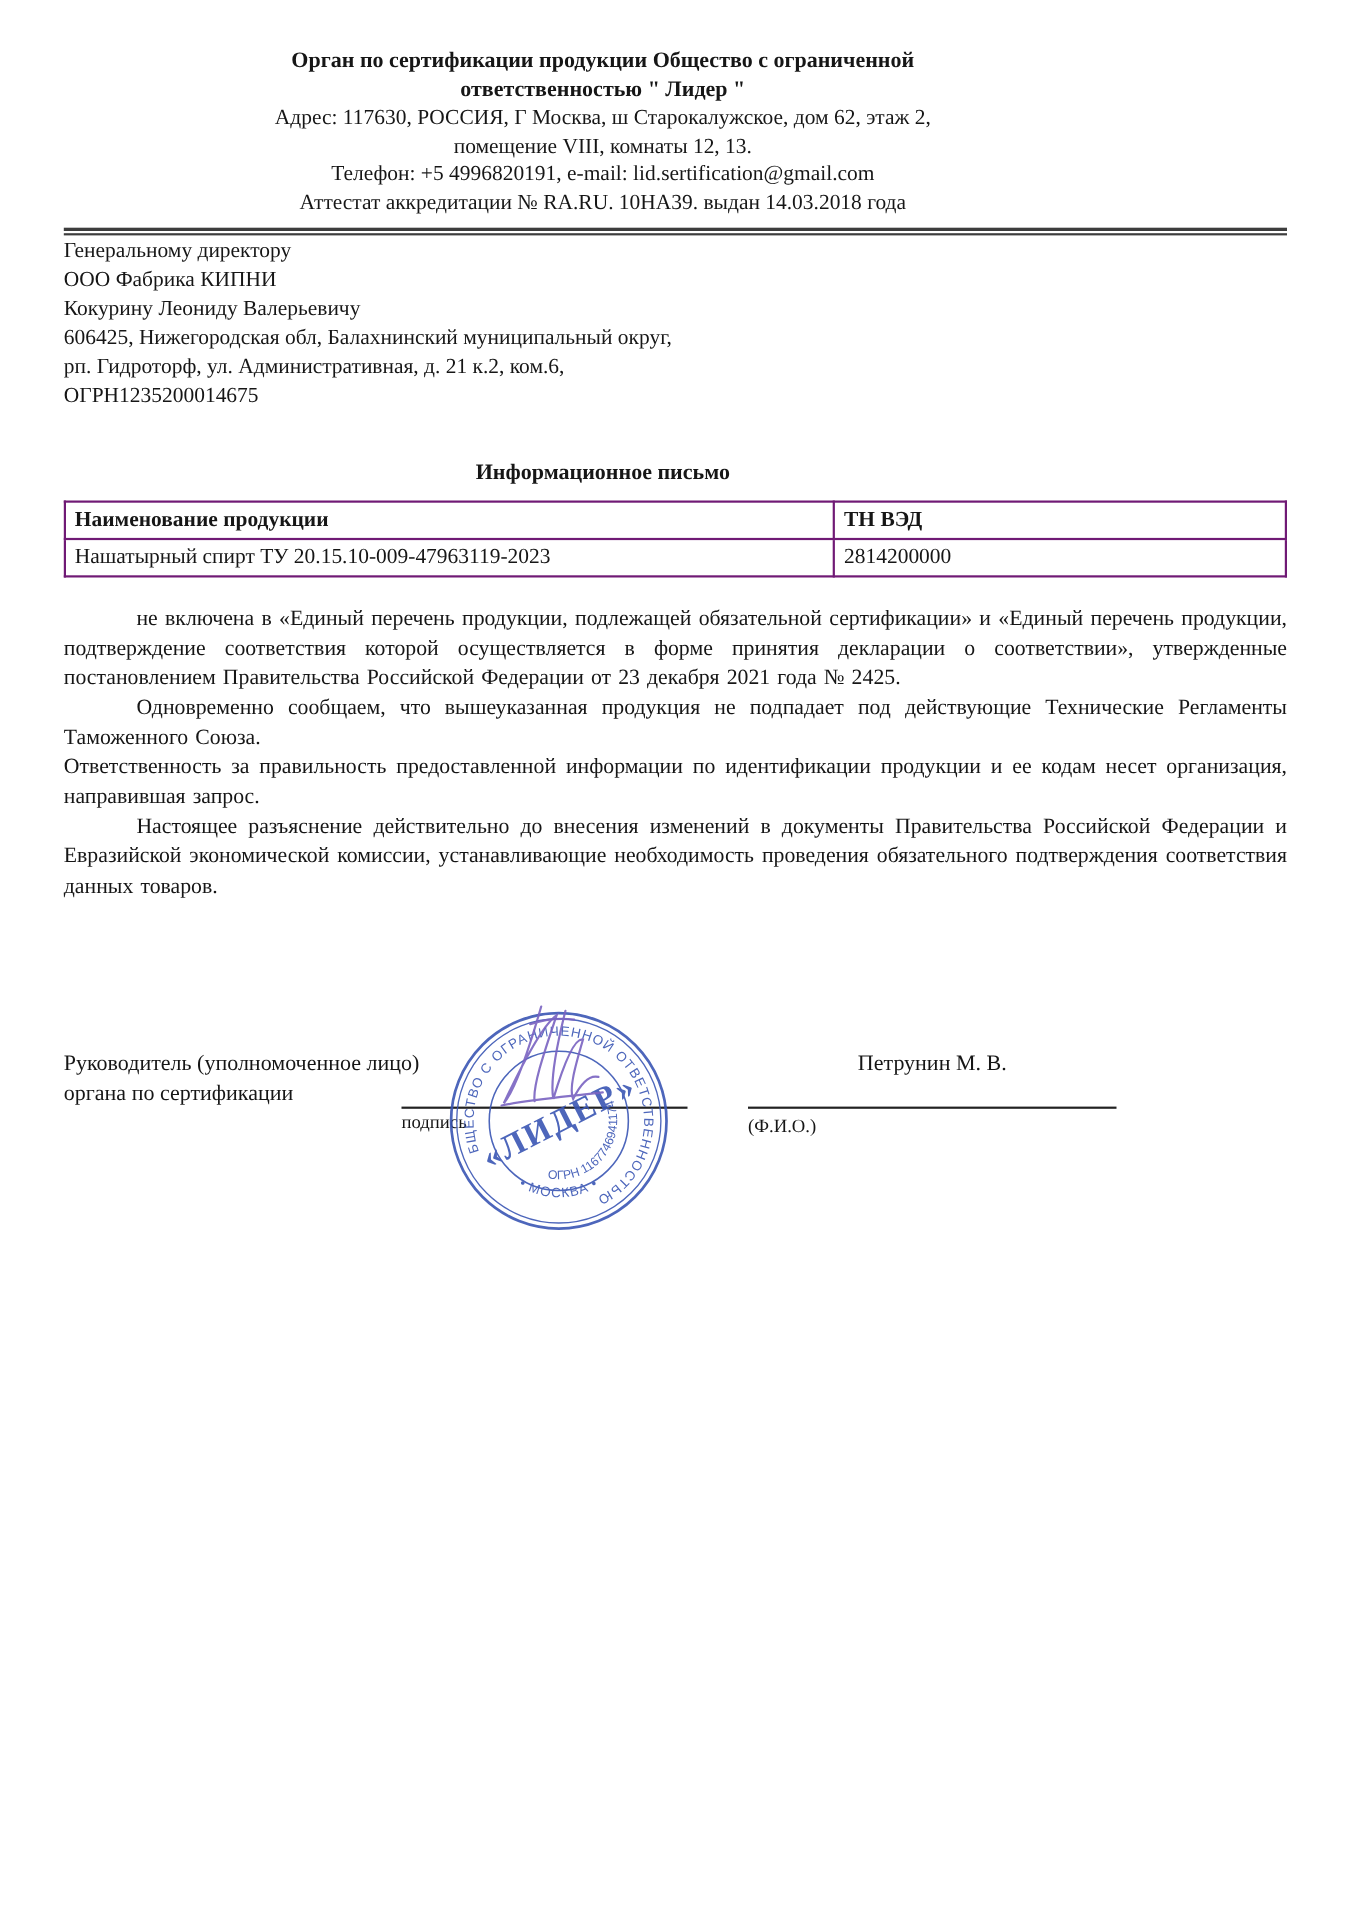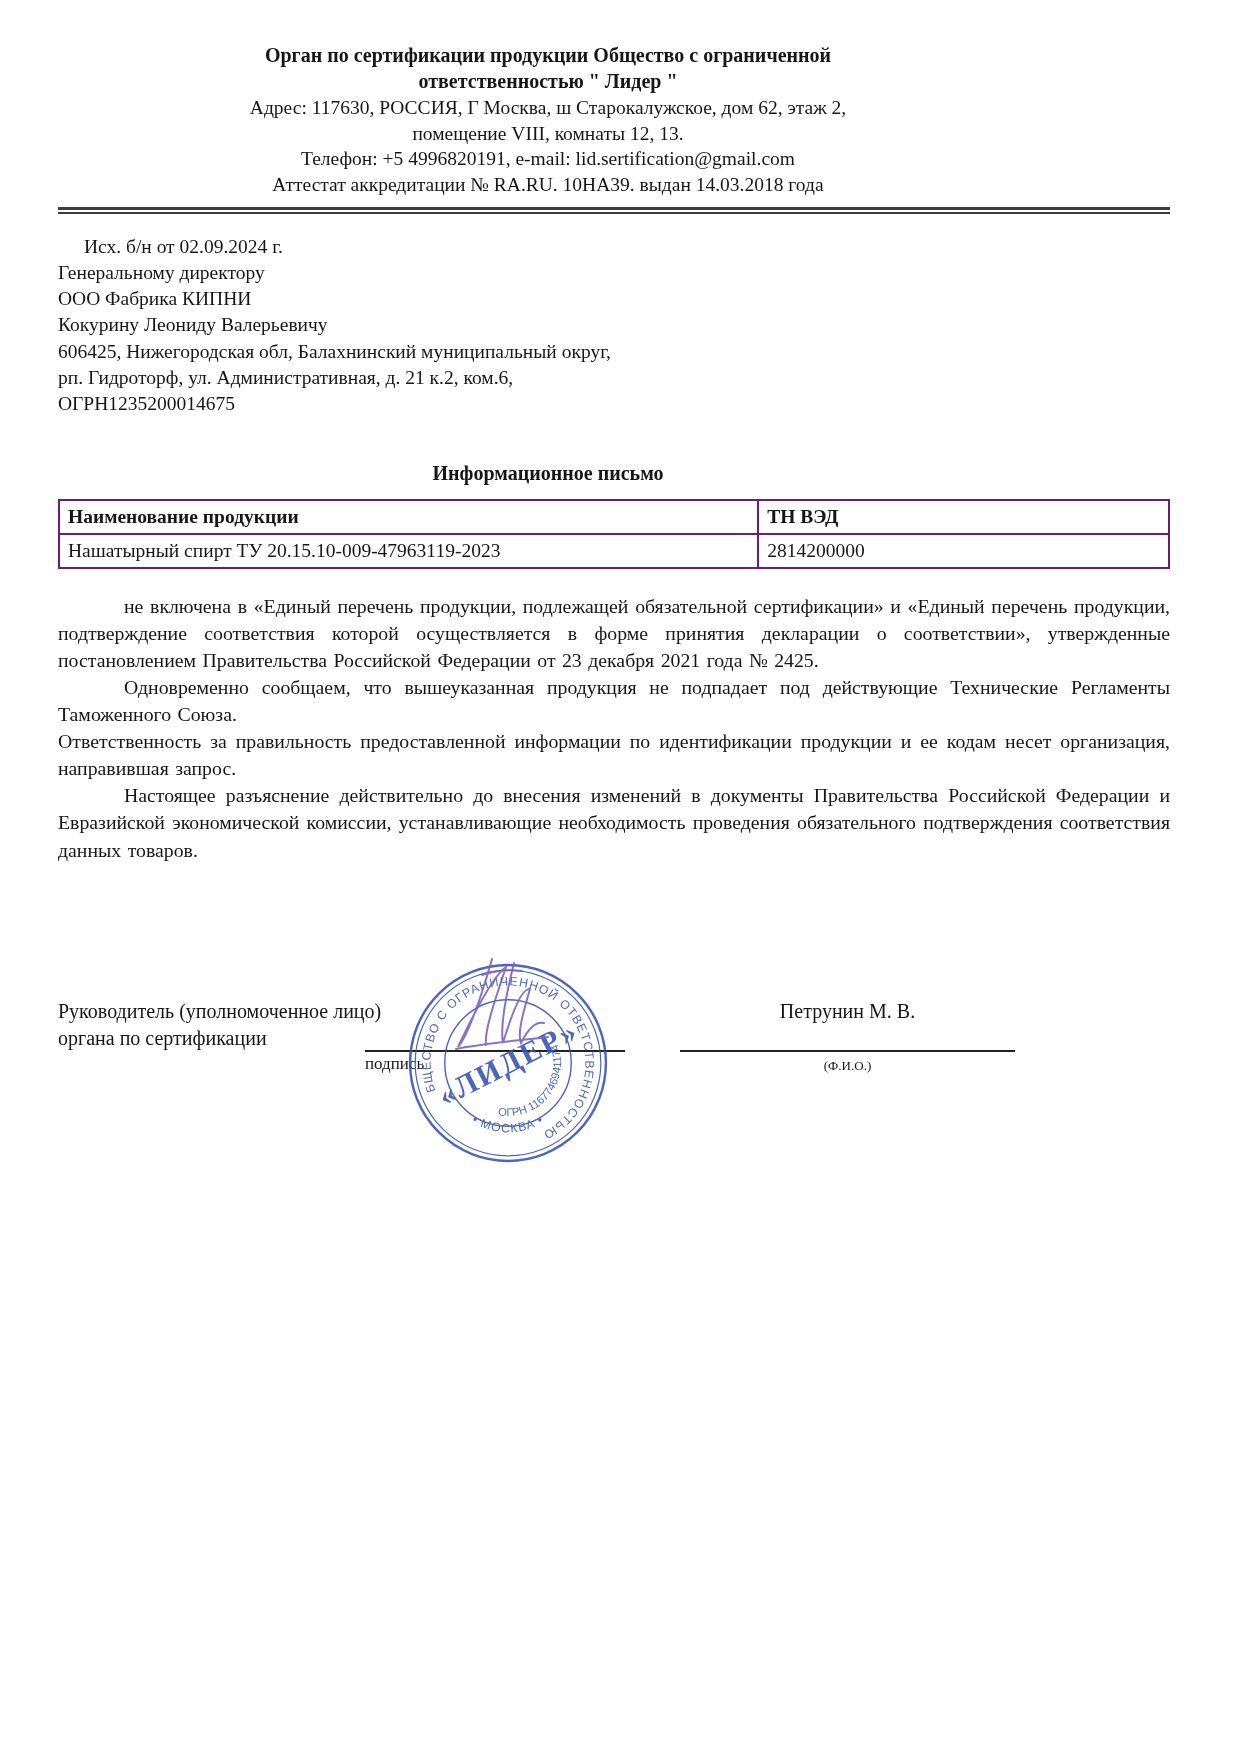--- a/index.html
+++ b/index.html
@@ -65,21 +65,21 @@
   .sig-name {
     position: absolute; left: 622px; top: 64px; width: 335px;
     text-align: center; font-size: 20px;
   }
   .name-line {
     position: absolute; left: 622px; top: 114px; width: 335px;
     border-bottom: 2px solid #222;
   }
   .name-caption {
     position: absolute; left: 622px; top: 122px; width: 335px;
-    text-align: center; font-size: 13px;
+    text-align: left; font-size: 17px;
   }
   .stamp {
     position: absolute; left: 348px; top: 25px;
     width: 204px; height: 204px; opacity: 0.9; z-index: 2;
   }
   .stamp text { font-family: "Liberation Sans", sans-serif; }
   .stamp .center-text { font-family: "Liberation Serif", serif; font-weight: bold; }
   .scribble {
     position: absolute; left: 338px; top: -5px;
     width: 260px; height: 240px; z-index: 3; opacity: 0.9;
@@ -94,21 +94,20 @@
     <div class="lh-title">Орган по сертификации продукции Общество с ограниченной</div>
     <div class="lh-title">ответственностью " Лидер "</div>
     <div class="lh-line">Адрес: 117630, РОССИЯ, Г Москва, ш Старокалужское, дом 62, этаж 2,</div>
     <div class="lh-line">помещение VIII, комнаты 12, 13.</div>
     <div class="lh-line">Телефон: +5 4996820191, e-mail: lid.sertification@gmail.com</div>
     <div class="lh-line">Аттестат аккредитации № RA.RU. 10НА39. выдан 14.03.2018 года</div>
   </header>
 
   <div class="double-rule"></div>
 
-  <div class="outgoing-ref">Исх.  б/н  от  02.09.2024 г.</div>
 
   <div class="recipient">
     <div>Генеральному директору</div>
     <div>ООО Фабрика КИПНИ</div>
     <div>Кокурину Леониду Валерьевичу</div>
     <div>606425, Нижегородская обл, Балахнинский муниципальный округ,</div>
     <div>рп. Гидроторф, ул. Административная, д. 21 к.2, ком.6,</div>
     <div>ОГРН1235200014675</div>
   </div>
 

